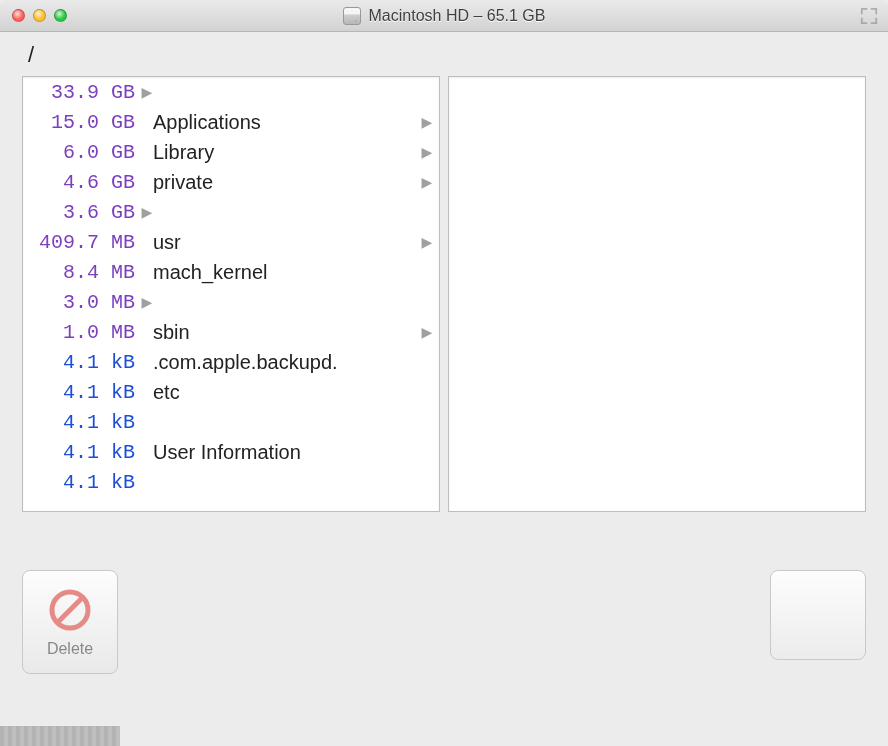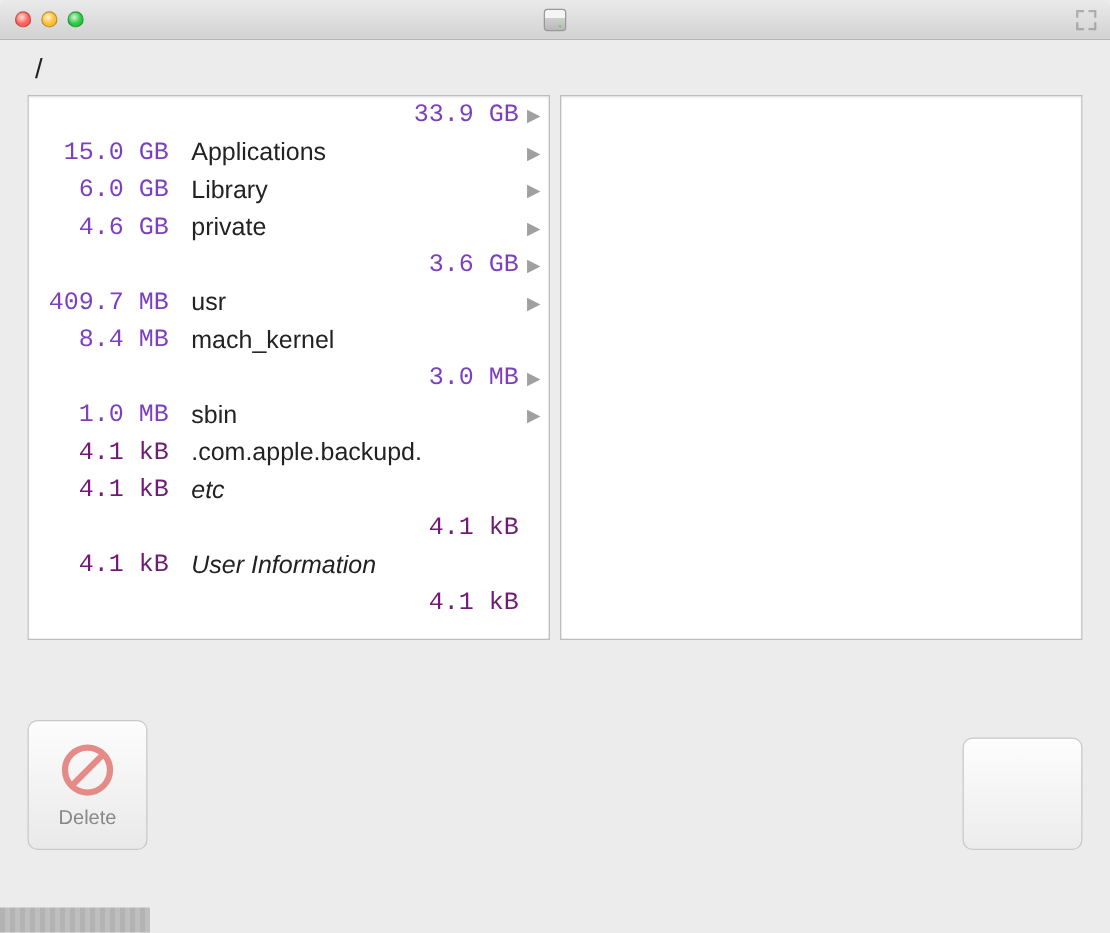--- a/index.html
+++ b/index.html
@@ -99,57 +99,56 @@
   .file-list {
     height: 100%;
     overflow-y: hidden;
   }
   .row {
     display: flex;
     align-items: center;
     height: 30px;
     padding-left: 6px;
     font-size: 20px;
-    justify-content: flex-end;
   }
   .size {
     width: 106px;
     text-align: right;
     font-family: "Menlo", "Andale Mono", "Courier New", monospace;
     font-size: 20px;
     letter-spacing: 0;
     white-space: pre;
   }
   .size.purple { color: #7b3fbf; }
-  .size.teal { color: #701a75; }
+  .size.teal { color: #1d4ed8; }
   .name {
     padding-left: 18px;
     flex: 1;
     color: #222;
     white-space: nowrap;
     overflow: hidden;
     text-overflow: clip;
   }
-  .name.italic { font-style: italic; }
+  .name.italic { }
   .arrow {
     width: 24px;
     text-align: center;
     color: #a0a0a0;
     font-size: 14px;
   }
 
   .bottom-bar {
     position: absolute;
     left: 0; right: 0;
     top: 560px;
     height: 130px;
     padding: 10px 22px;
     display: flex;
     justify-content: space-between;
-    align-items: flex-end;
+    align-items: flex-start;
   }
   .delete-btn {
     width: 96px;
     height: 104px;
     background: linear-gradient(#fdfdfd, #e9e9e9);
     border: 1px solid #c9c9c9;
     border-radius: 8px;
     display: flex;
     flex-direction: column;
     align-items: center;
@@ -185,20 +184,21 @@
 <div class="window">
 
   <div class="titlebar">
     <div class="traffic-lights">
       <div class="tl red"></div>
       <div class="tl yellow"></div>
       <div class="tl green"></div>
     </div>
     <div class="title">
       <span class="drive-icon"></span>
+      <span>Macintosh HD – 65.1 GB</span>
     </div>
     <div class="fullscreen-icon">
       <svg viewBox="0 0 20 20">
           <path d="M2 8 V2 H8 M12 2 H18 V8 M18 12 V18 H12 M8 18 H2 V12" fill="none" stroke="#7a7a7a" stroke-width="2"></path>
         </svg>
     </div>
   </div>
 
   <div class="path-row">
     <span>/</span>

